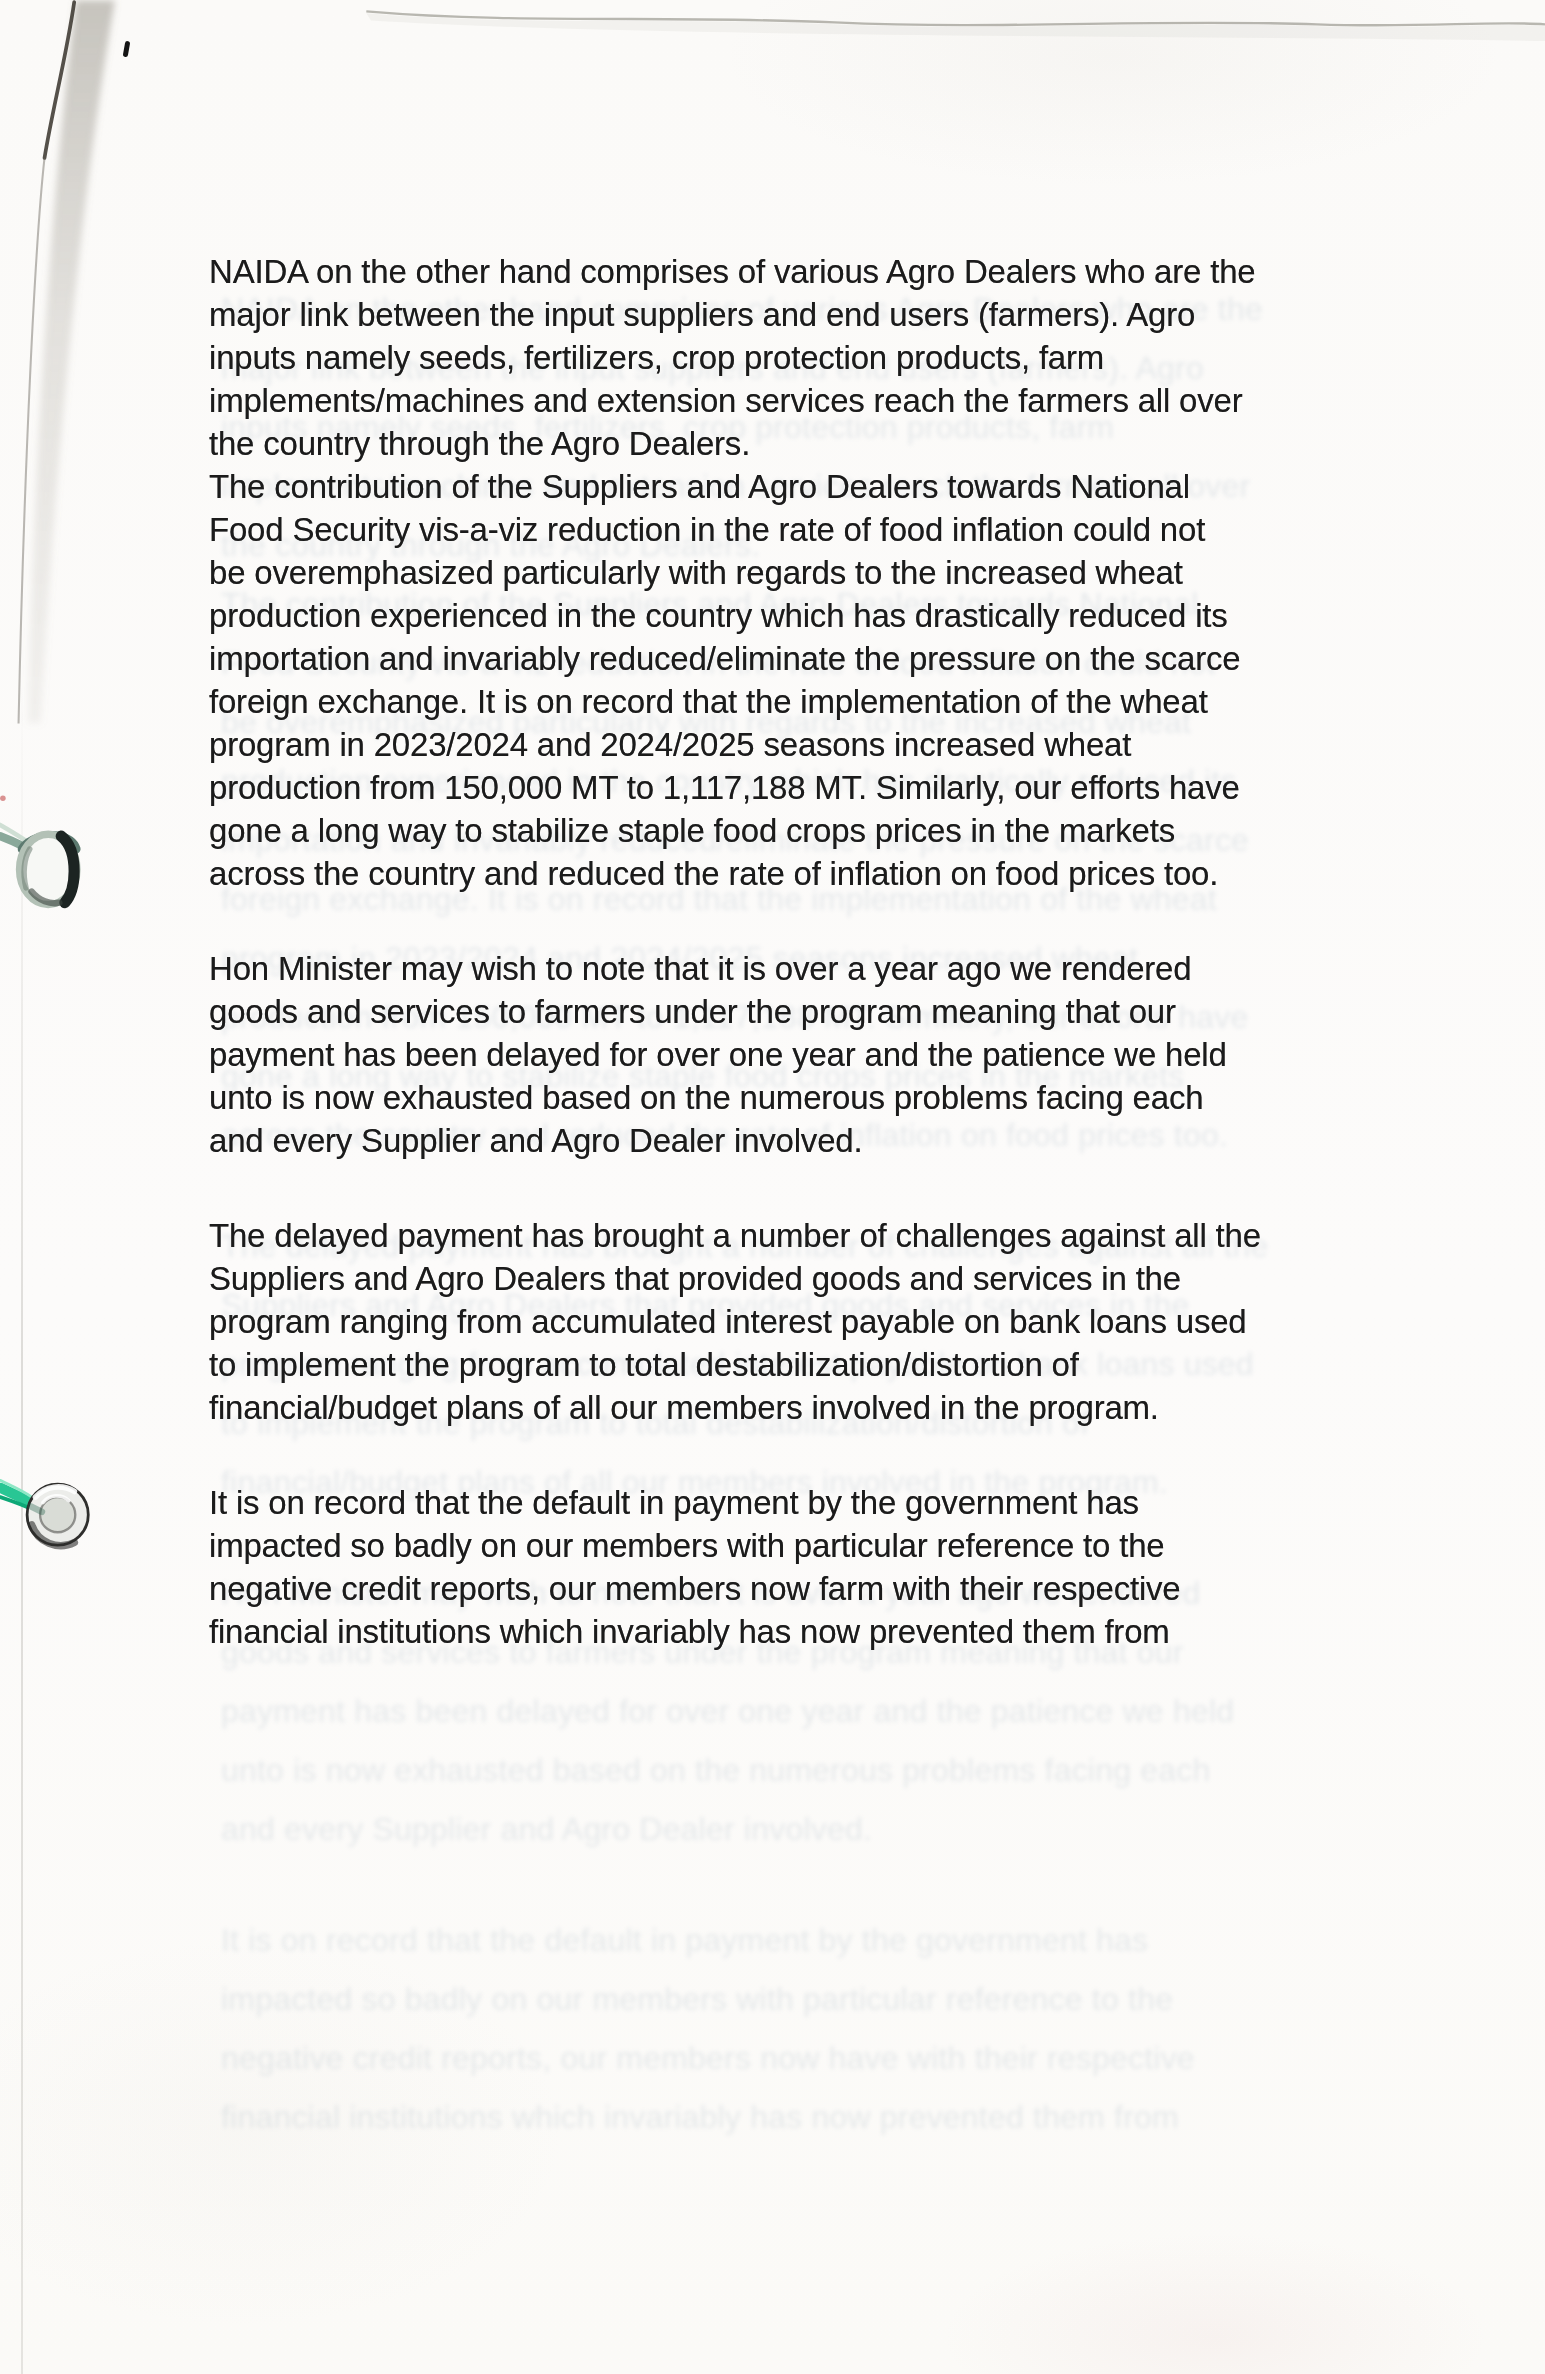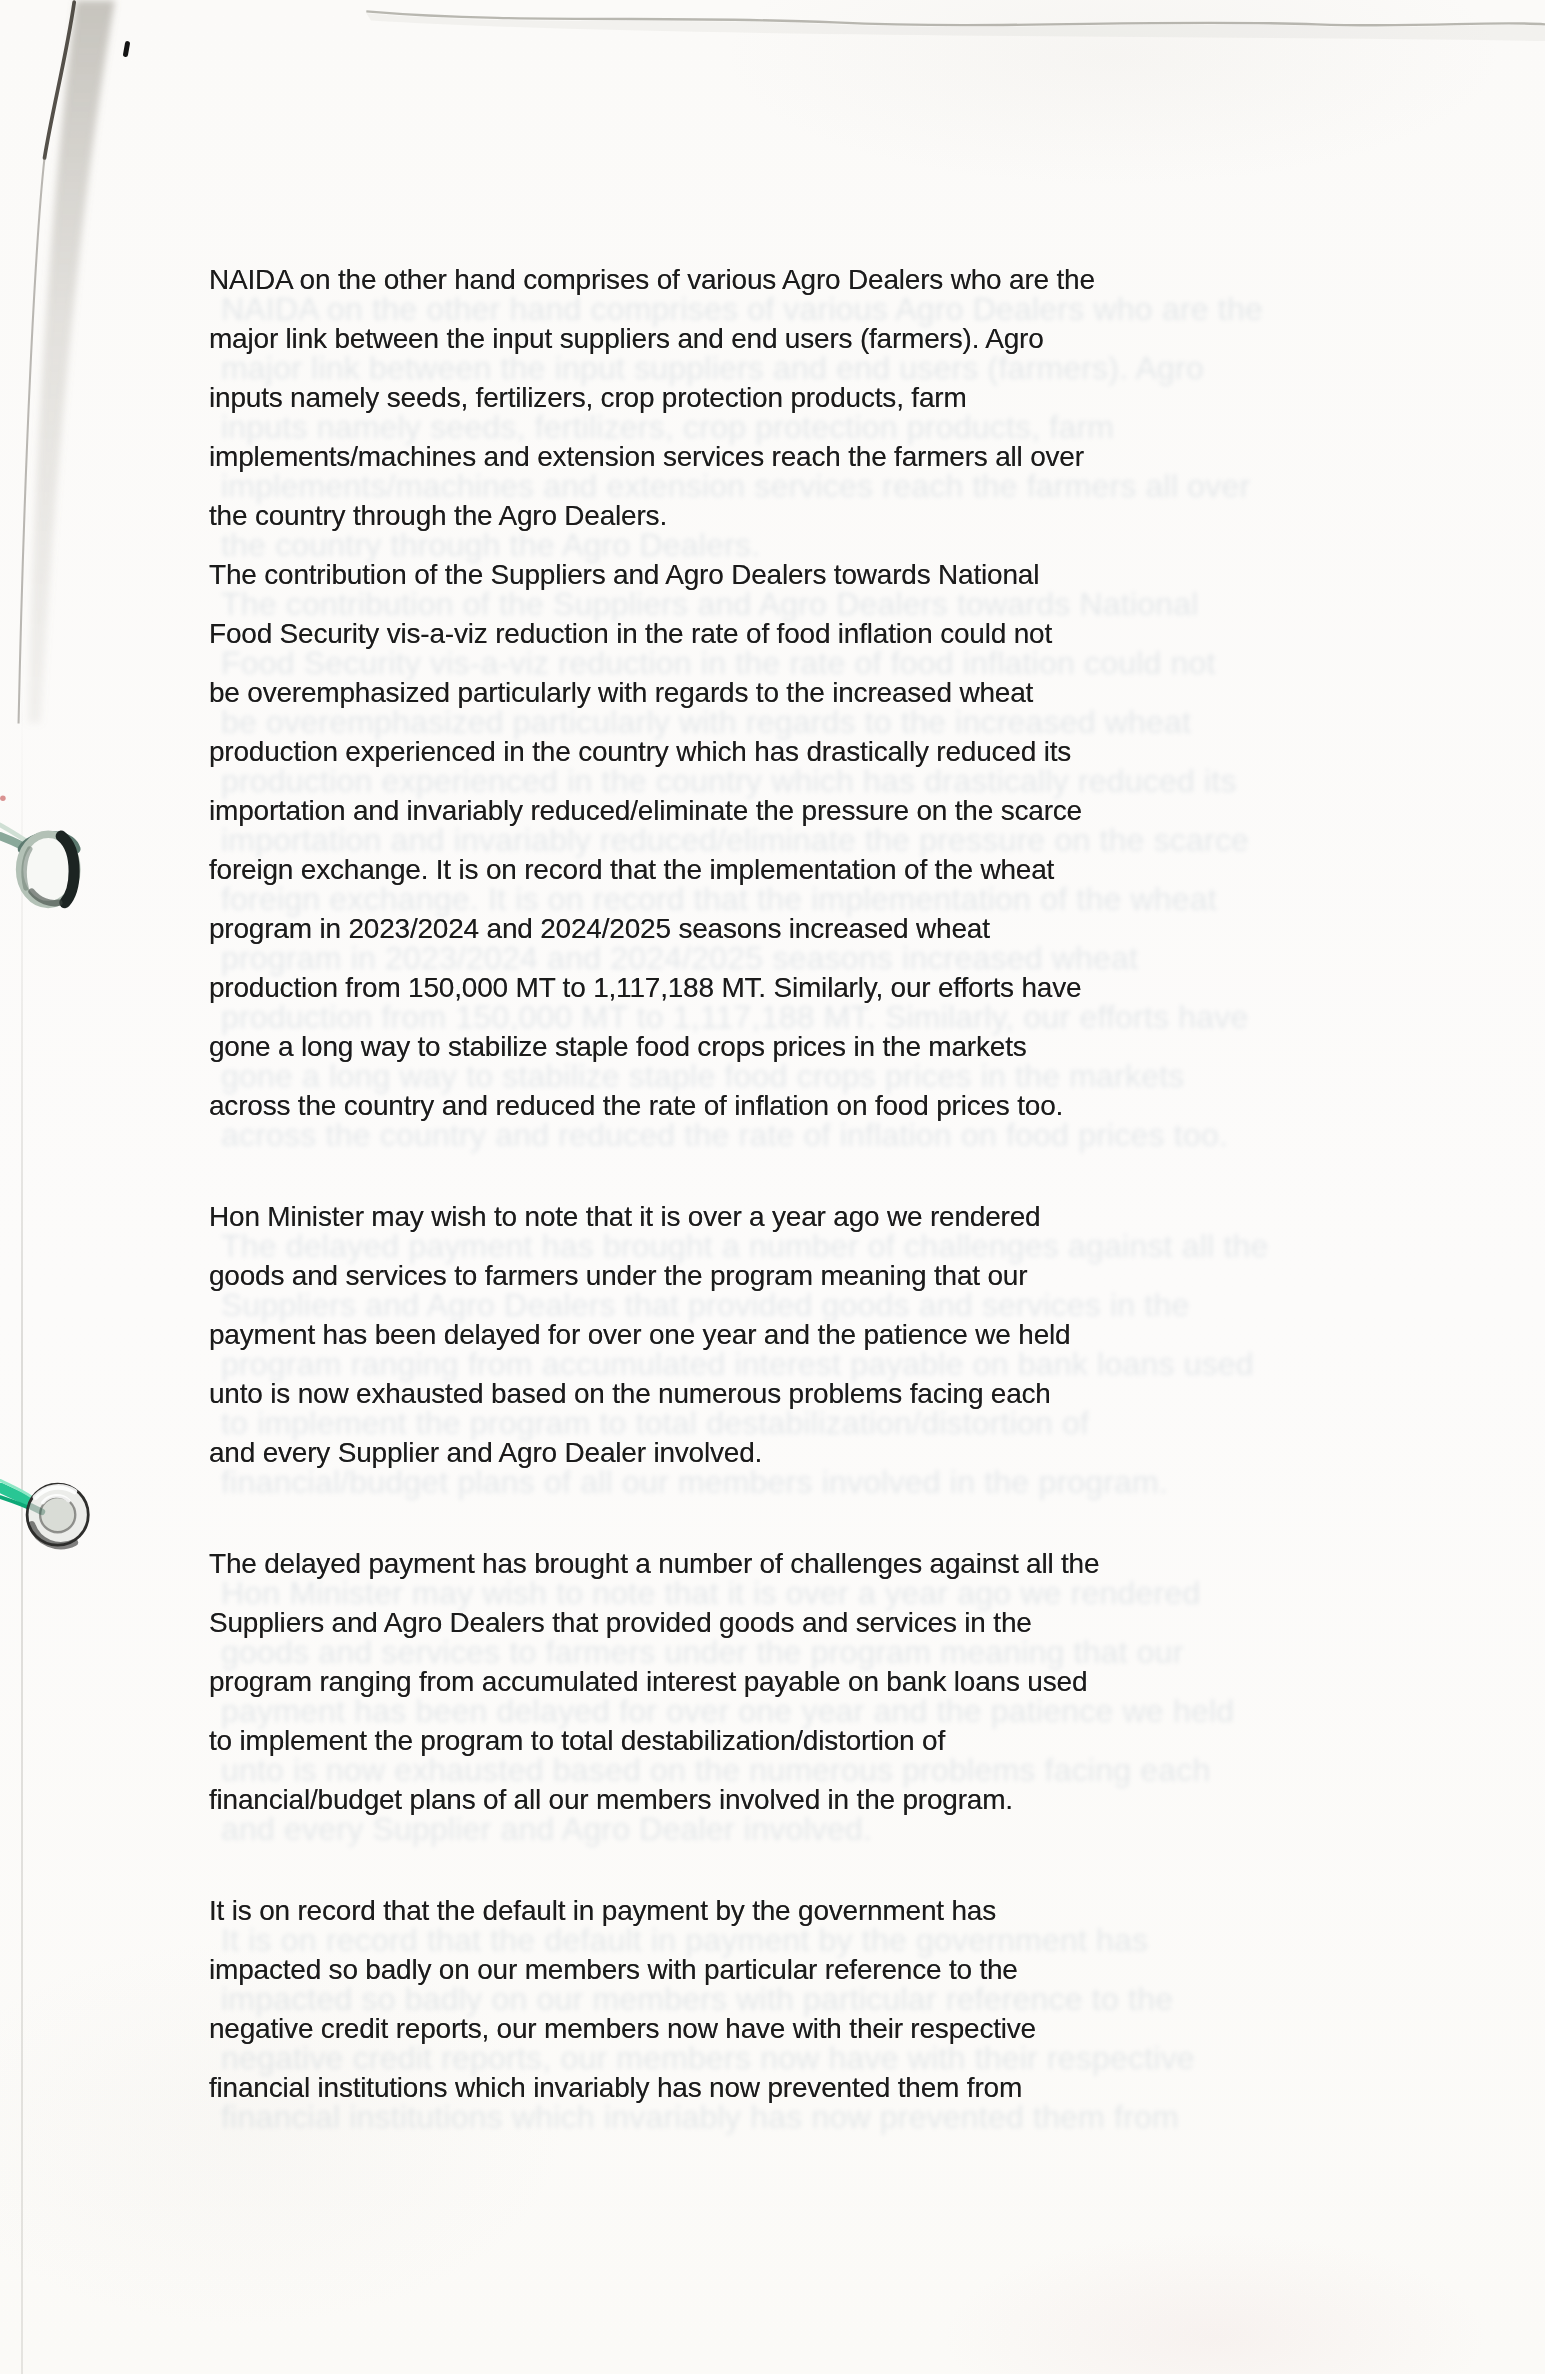--- a/index.html
+++ b/index.html
@@ -16,21 +16,21 @@
     position:absolute;inset:0;pointer-events:none;
     background:
       radial-gradient(390px 148px at 1215px 2337px, rgba(214,170,170,0.10), transparent 70%),
       radial-gradient(464px 278px at 241px 2133px, rgba(210,205,195,0.08), transparent 70%),
       radial-gradient(557px 186px at 1113px 56px, rgba(205,200,190,0.10), transparent 70%);
   }
   
   .text-block{
     position:absolute;left:209px;top:250px;width:1317px;
     color:#1b1b1b;
-    font-size:28px;letter-spacing:-0.2px;line-height:59px;
+    font-size:33px;letter-spacing:-0.2px;line-height:43px;
     text-shadow:0 0 0.6px rgba(20,20,20,0.6);
   }
   .text-block p{margin:0;white-space:pre-line;}
   .text-block p.gap{margin-top:52px;}
   
   .ghost{
     position:absolute;left:221px;top:280px;width:1317px;
     color:#7d93a6;opacity:0.17;filter:blur(1.9px);
     font-size:32px;letter-spacing:0.2px;line-height:59px;
     pointer-events:none;
@@ -108,21 +108,21 @@
 payment has been delayed for over one year and the patience we held
 unto is now exhausted based on the numerous problems facing each
 and every Supplier and Agro Dealer involved.</p>
       <p class="gap">The delayed payment has brought a number of challenges against all the
 Suppliers and Agro Dealers that provided goods and services in the
 program ranging from accumulated interest payable on bank loans used
 to implement the program to total destabilization/distortion of
 financial/budget plans of all our members involved in the program.</p>
       <p class="gap">It is on record that the default in payment by the government has
 impacted so badly on our members with particular reference to the
-negative credit reports, our members now have with their respective
+negative credit reports, our members now farm with their respective
 financial institutions which invariably has now prevented them from</p>
     </div>
 
   <svg class="artifact" style="left:0;top:0;" width="1545" height="56" viewBox="0 0 1666 60">
     <path d="M395,12 C560,26 720,16 900,24 C1080,32 1240,20 1420,26 C1530,30 1610,22 1666,26" fill="none" stroke="rgba(130,127,117,0.55)" stroke-width="2.5"></path>
     <path d="M395,14 C560,28 720,18 900,26 C1080,34 1240,22 1420,28 C1530,32 1610,24 1666,28 L1666,44 C1240,38 700,40 400,22 Z" fill="rgba(170,167,158,0.10)"></path>
   </svg>
 
   <svg class="artifact" style="left:0;top:0;" width="204" height="761" viewBox="0 0 220 820">
     <defs>

